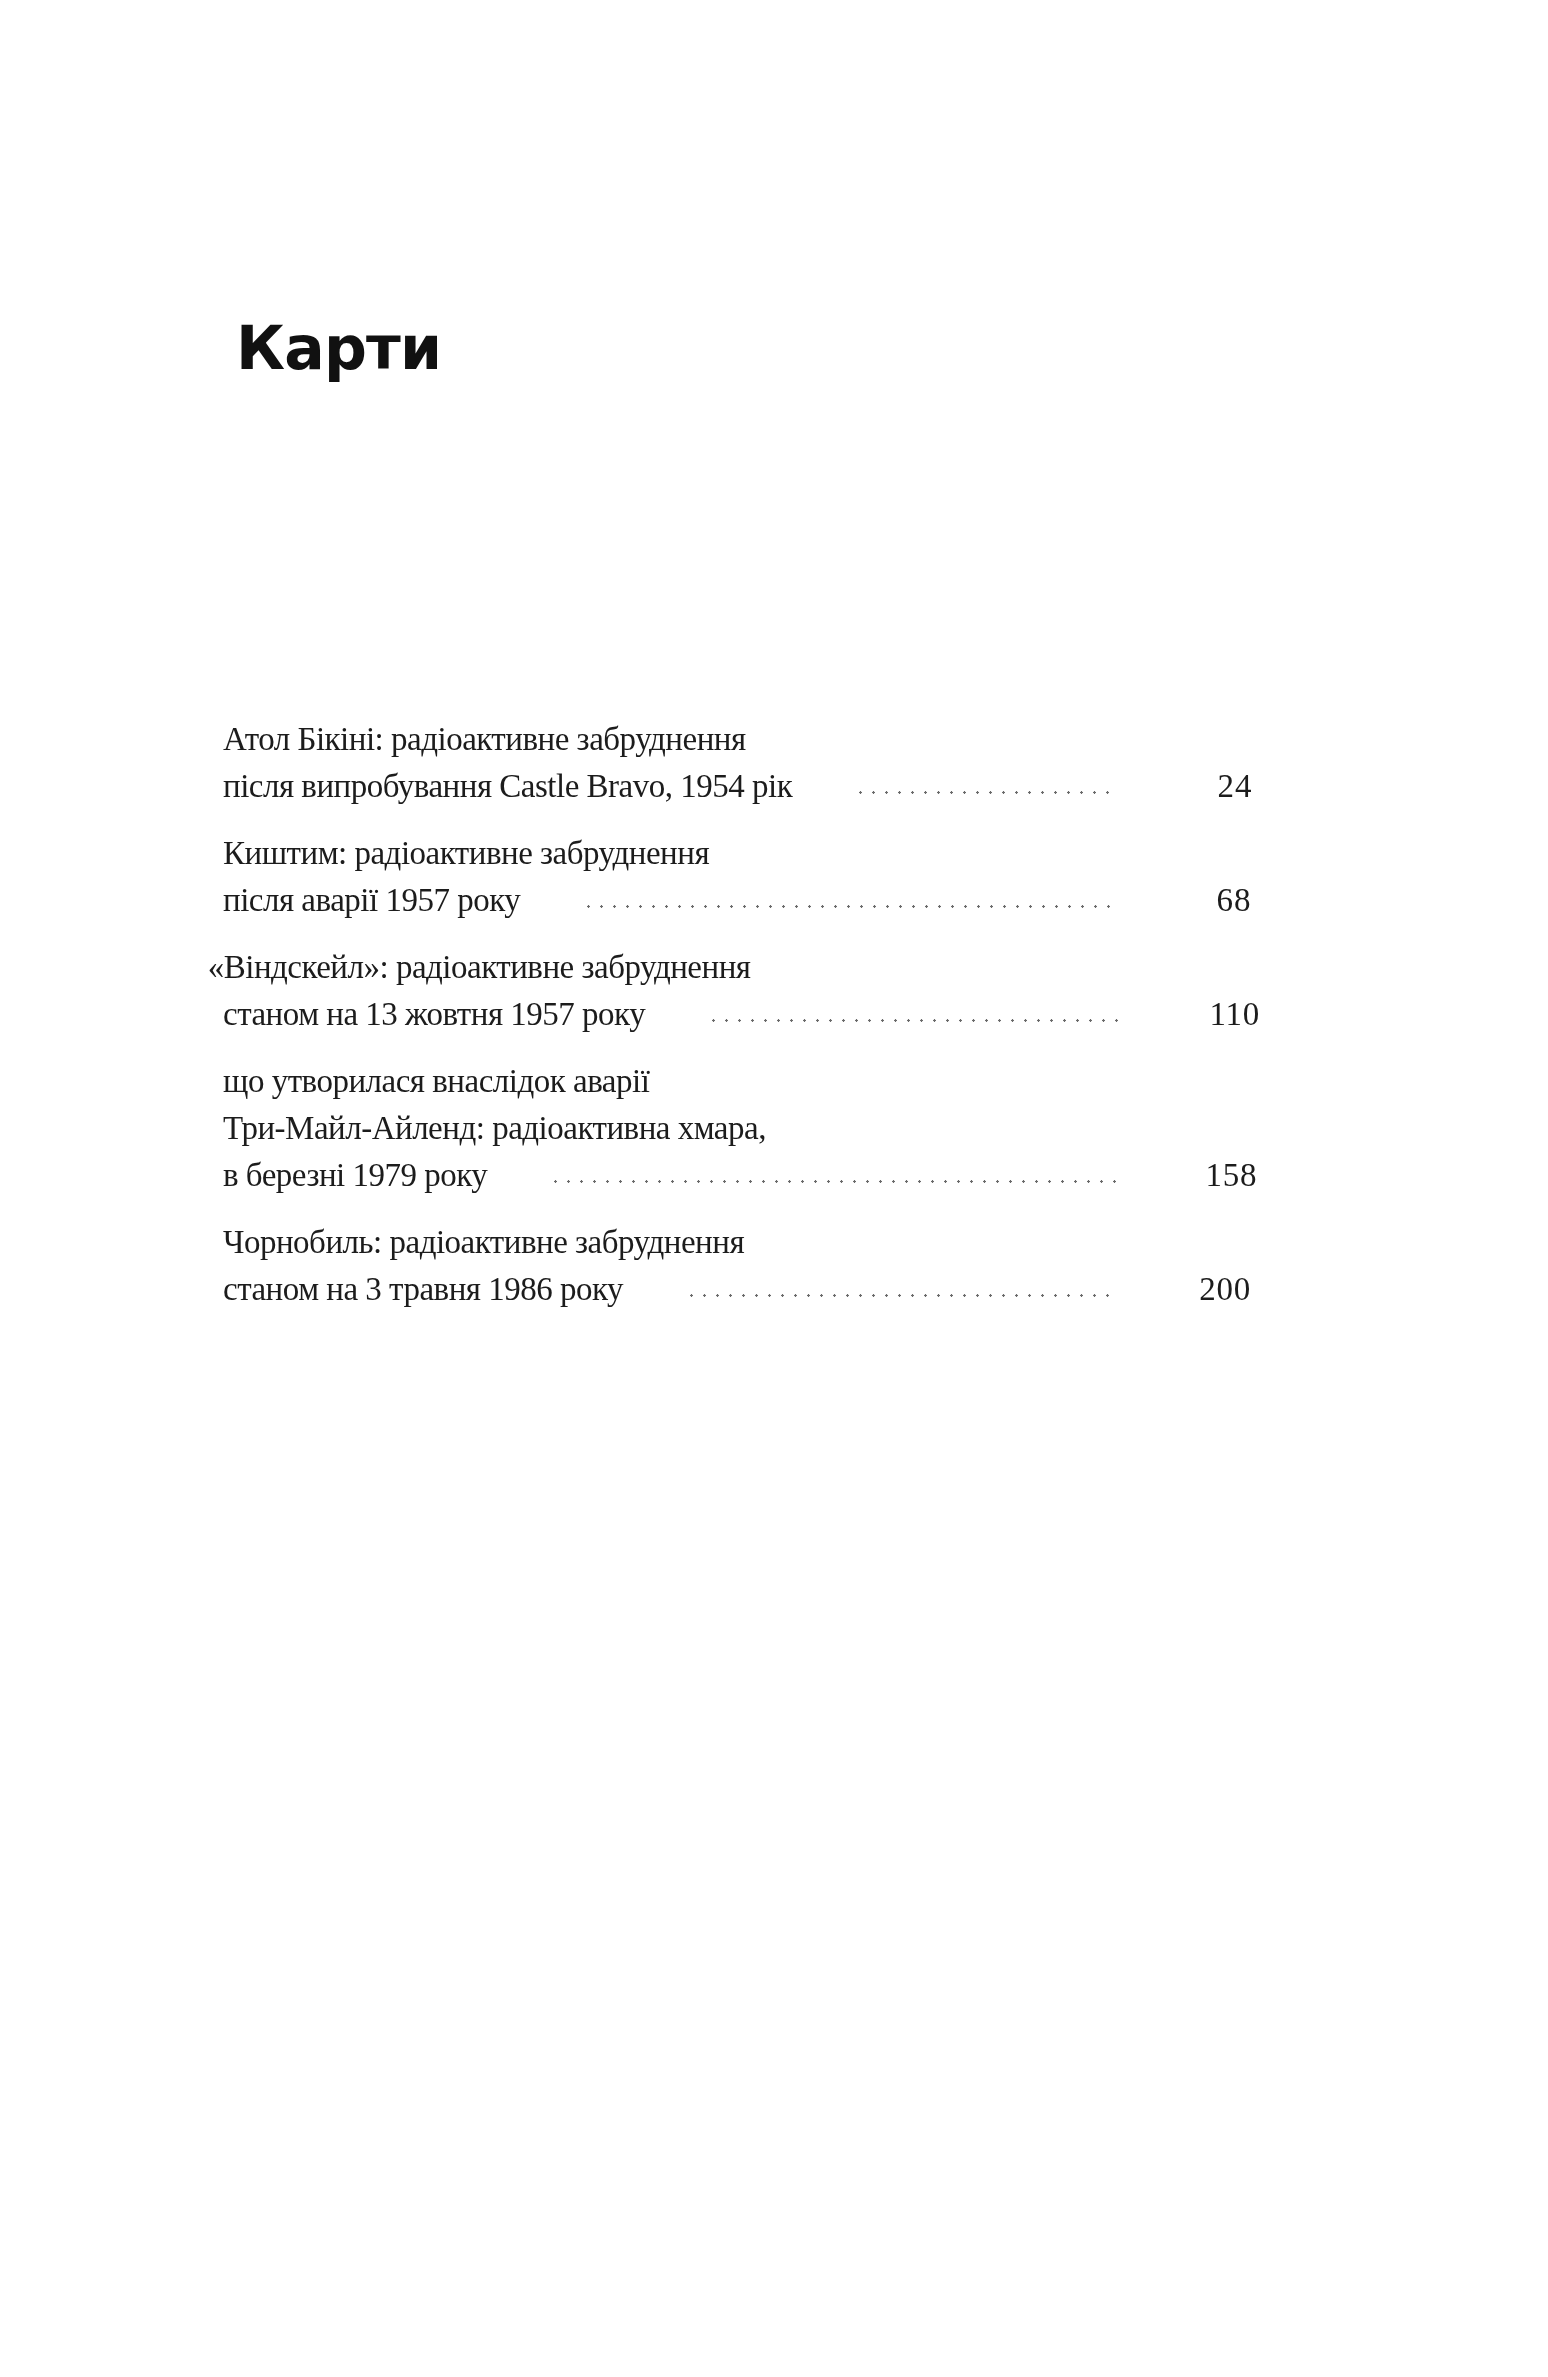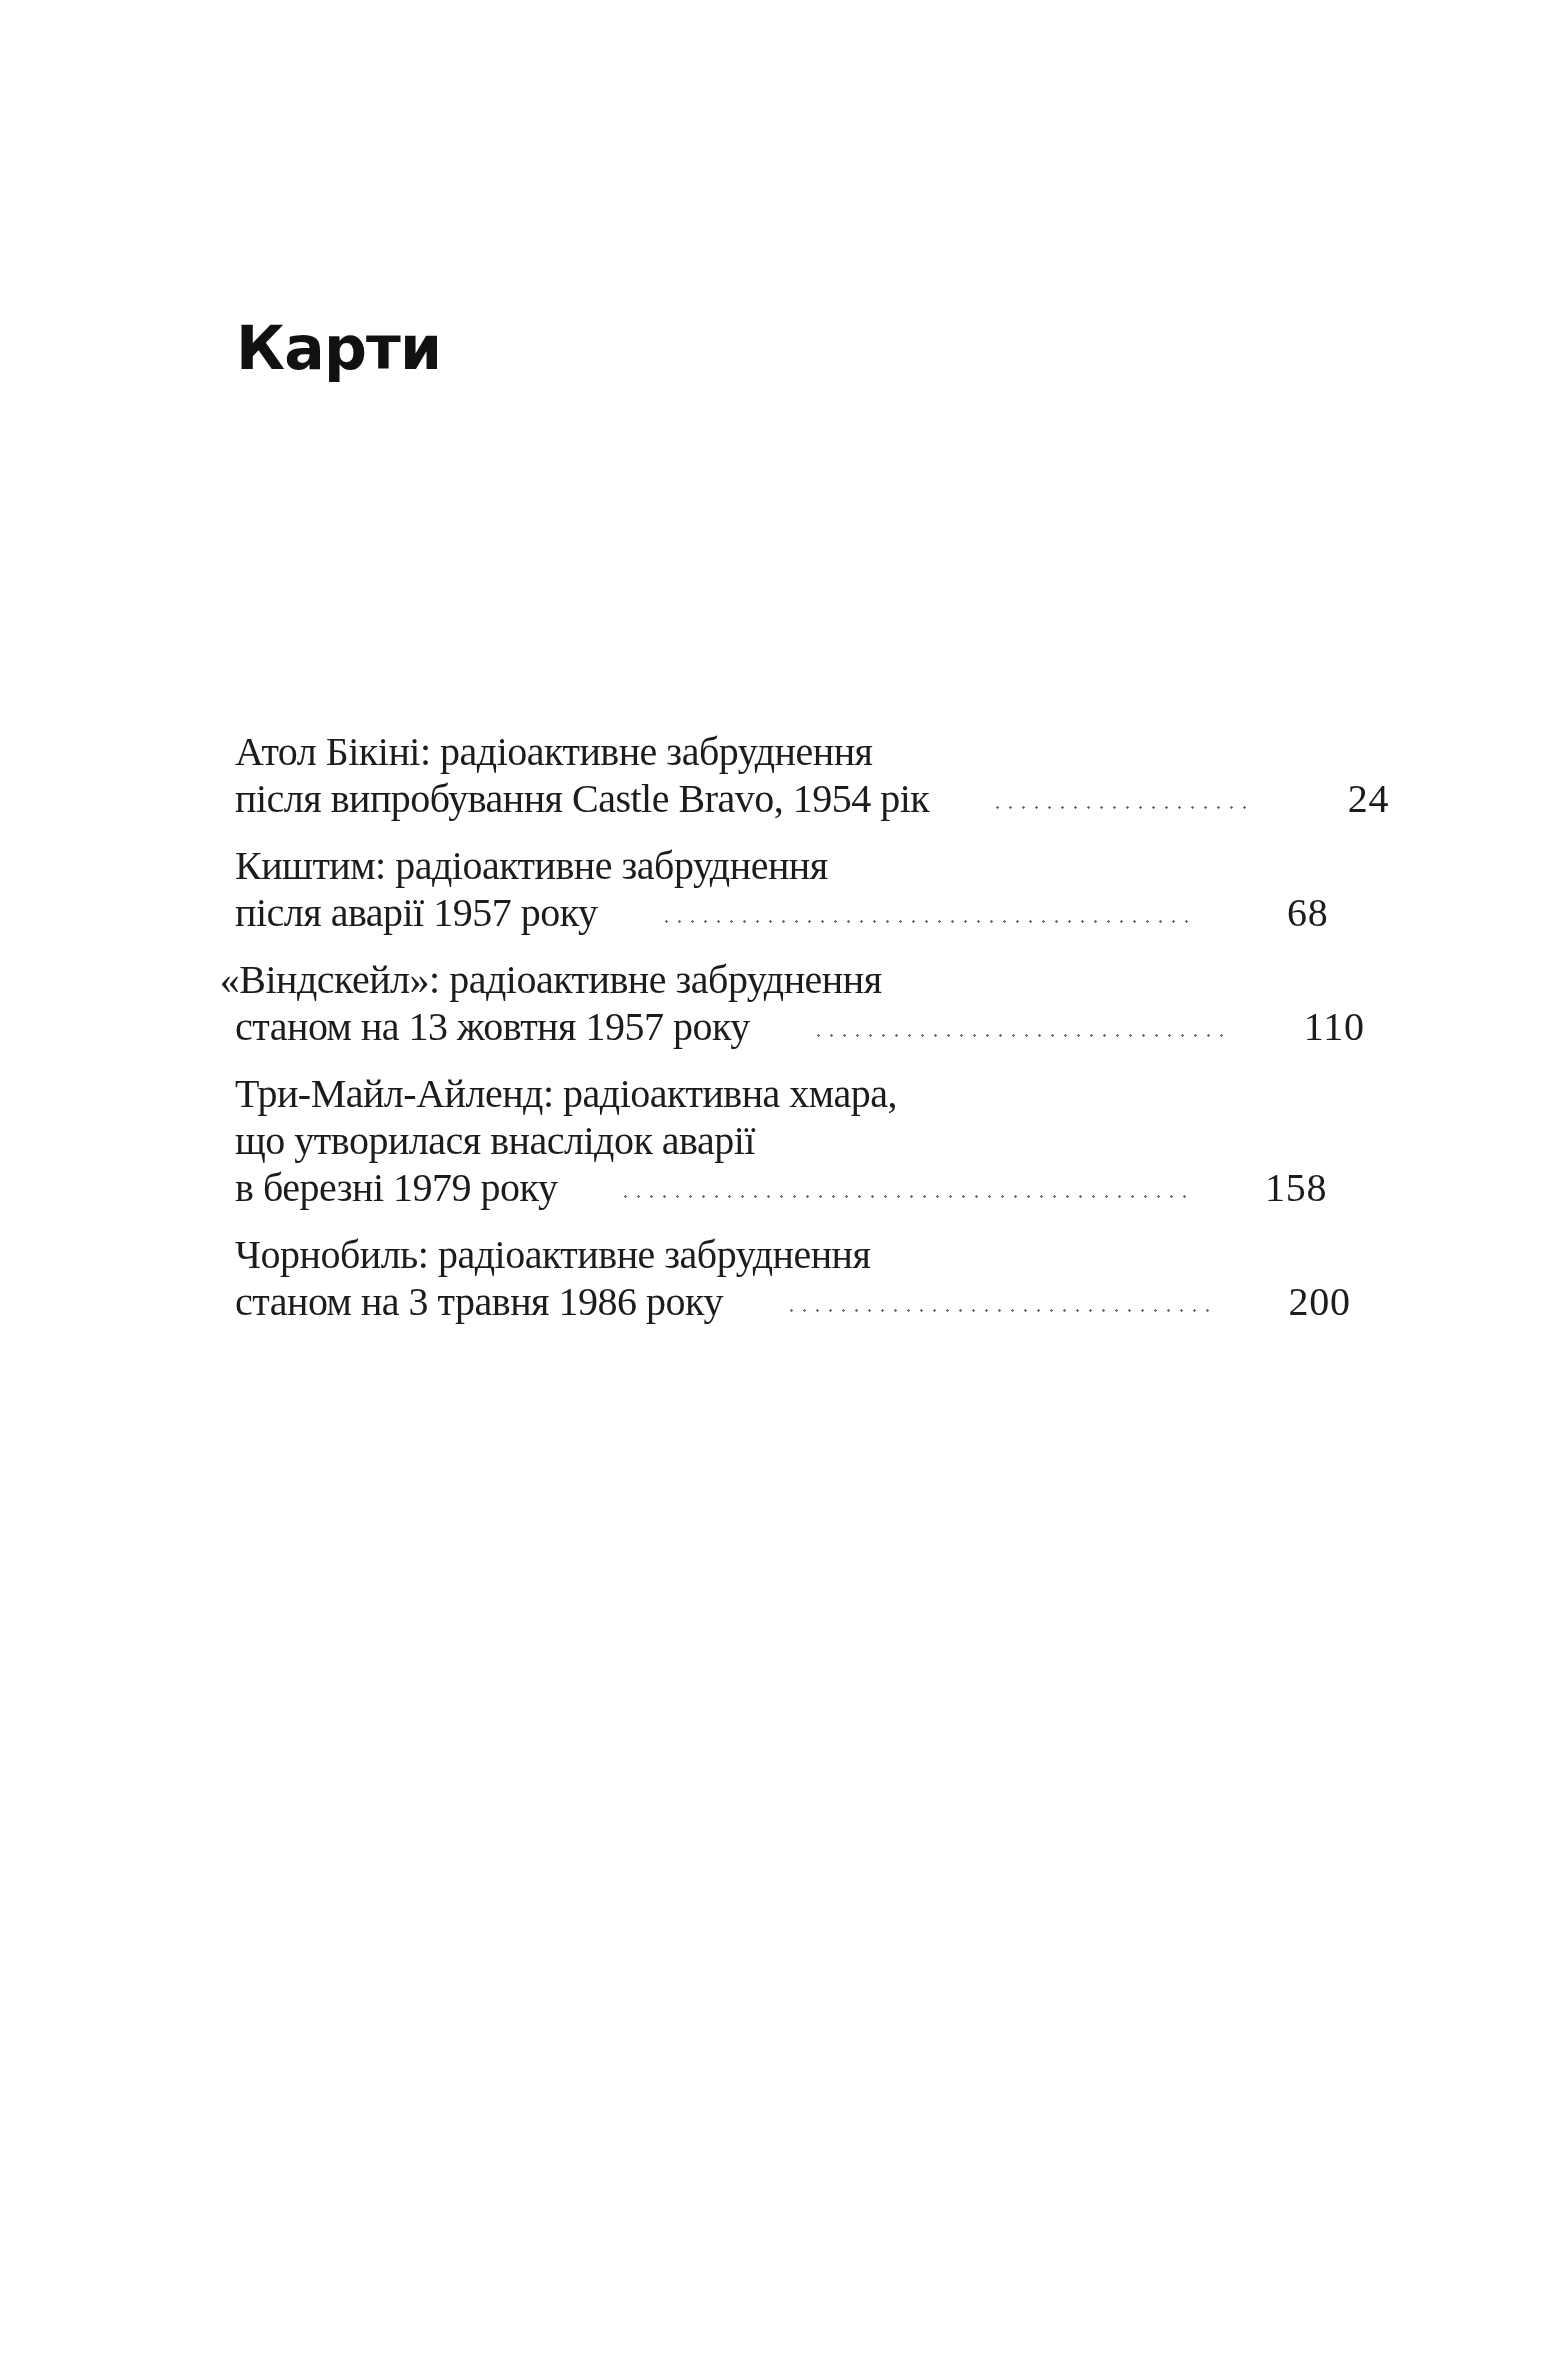--- a/index.html
+++ b/index.html
@@ -24,25 +24,25 @@
       font-size: 60px;
       line-height: 77px;
       letter-spacing: -0.8px;
       color: #111111;
     }
     .toc {
       position: absolute;
       left: 223px;
       top: 716px;
       width: 981px;
-      margin: 12px;
+      margin: 0;
       padding: 0;
       list-style: none;
       font-family: "Liberation Serif", "DejaVu Serif", serif;
-      font-size: 40px;
+      font-size: 33px;
       line-height: 47px;
       color: #1c1c1c;
     }
     .toc-entry {
       position: relative;
       margin: 0 0 20px 0;
       padding: 0;
     }
     .toc-entry.hang .first-line {
       text-indent: -15.3px;
@@ -116,22 +116,22 @@
     <span class="toc-line first-line">«Віндскейл»: радіоактивне забруднення</span>
     <span class="toc-last">
       <span class="toc-last-text">станом на 13 жовтня 1957 року</span>
       <span class="toc-leader" style="width: 416px;"></span>
       <span class="toc-spacer"></span>
       <span class="toc-page">110</span>
     </span>
   </li>
 
   <li class="toc-entry">
+    <span class="toc-line">що утворилася внаслідок аварії</span>
     <span class="toc-line first-line">Три-Майл-Айленд: радіоактивна хмара,</span>
-    <span class="toc-line">що утворилася внаслідок аварії</span>
     <span class="toc-last">
       <span class="toc-last-text">в березні 1979 року</span>
       <span class="toc-leader" style="width: 571px;"></span>
       <span class="toc-spacer"></span>
       <span class="toc-page">158</span>
     </span>
   </li>
 
   <li class="toc-entry">
     <span class="toc-line first-line">Чорнобиль: радіоактивне забруднення</span>

